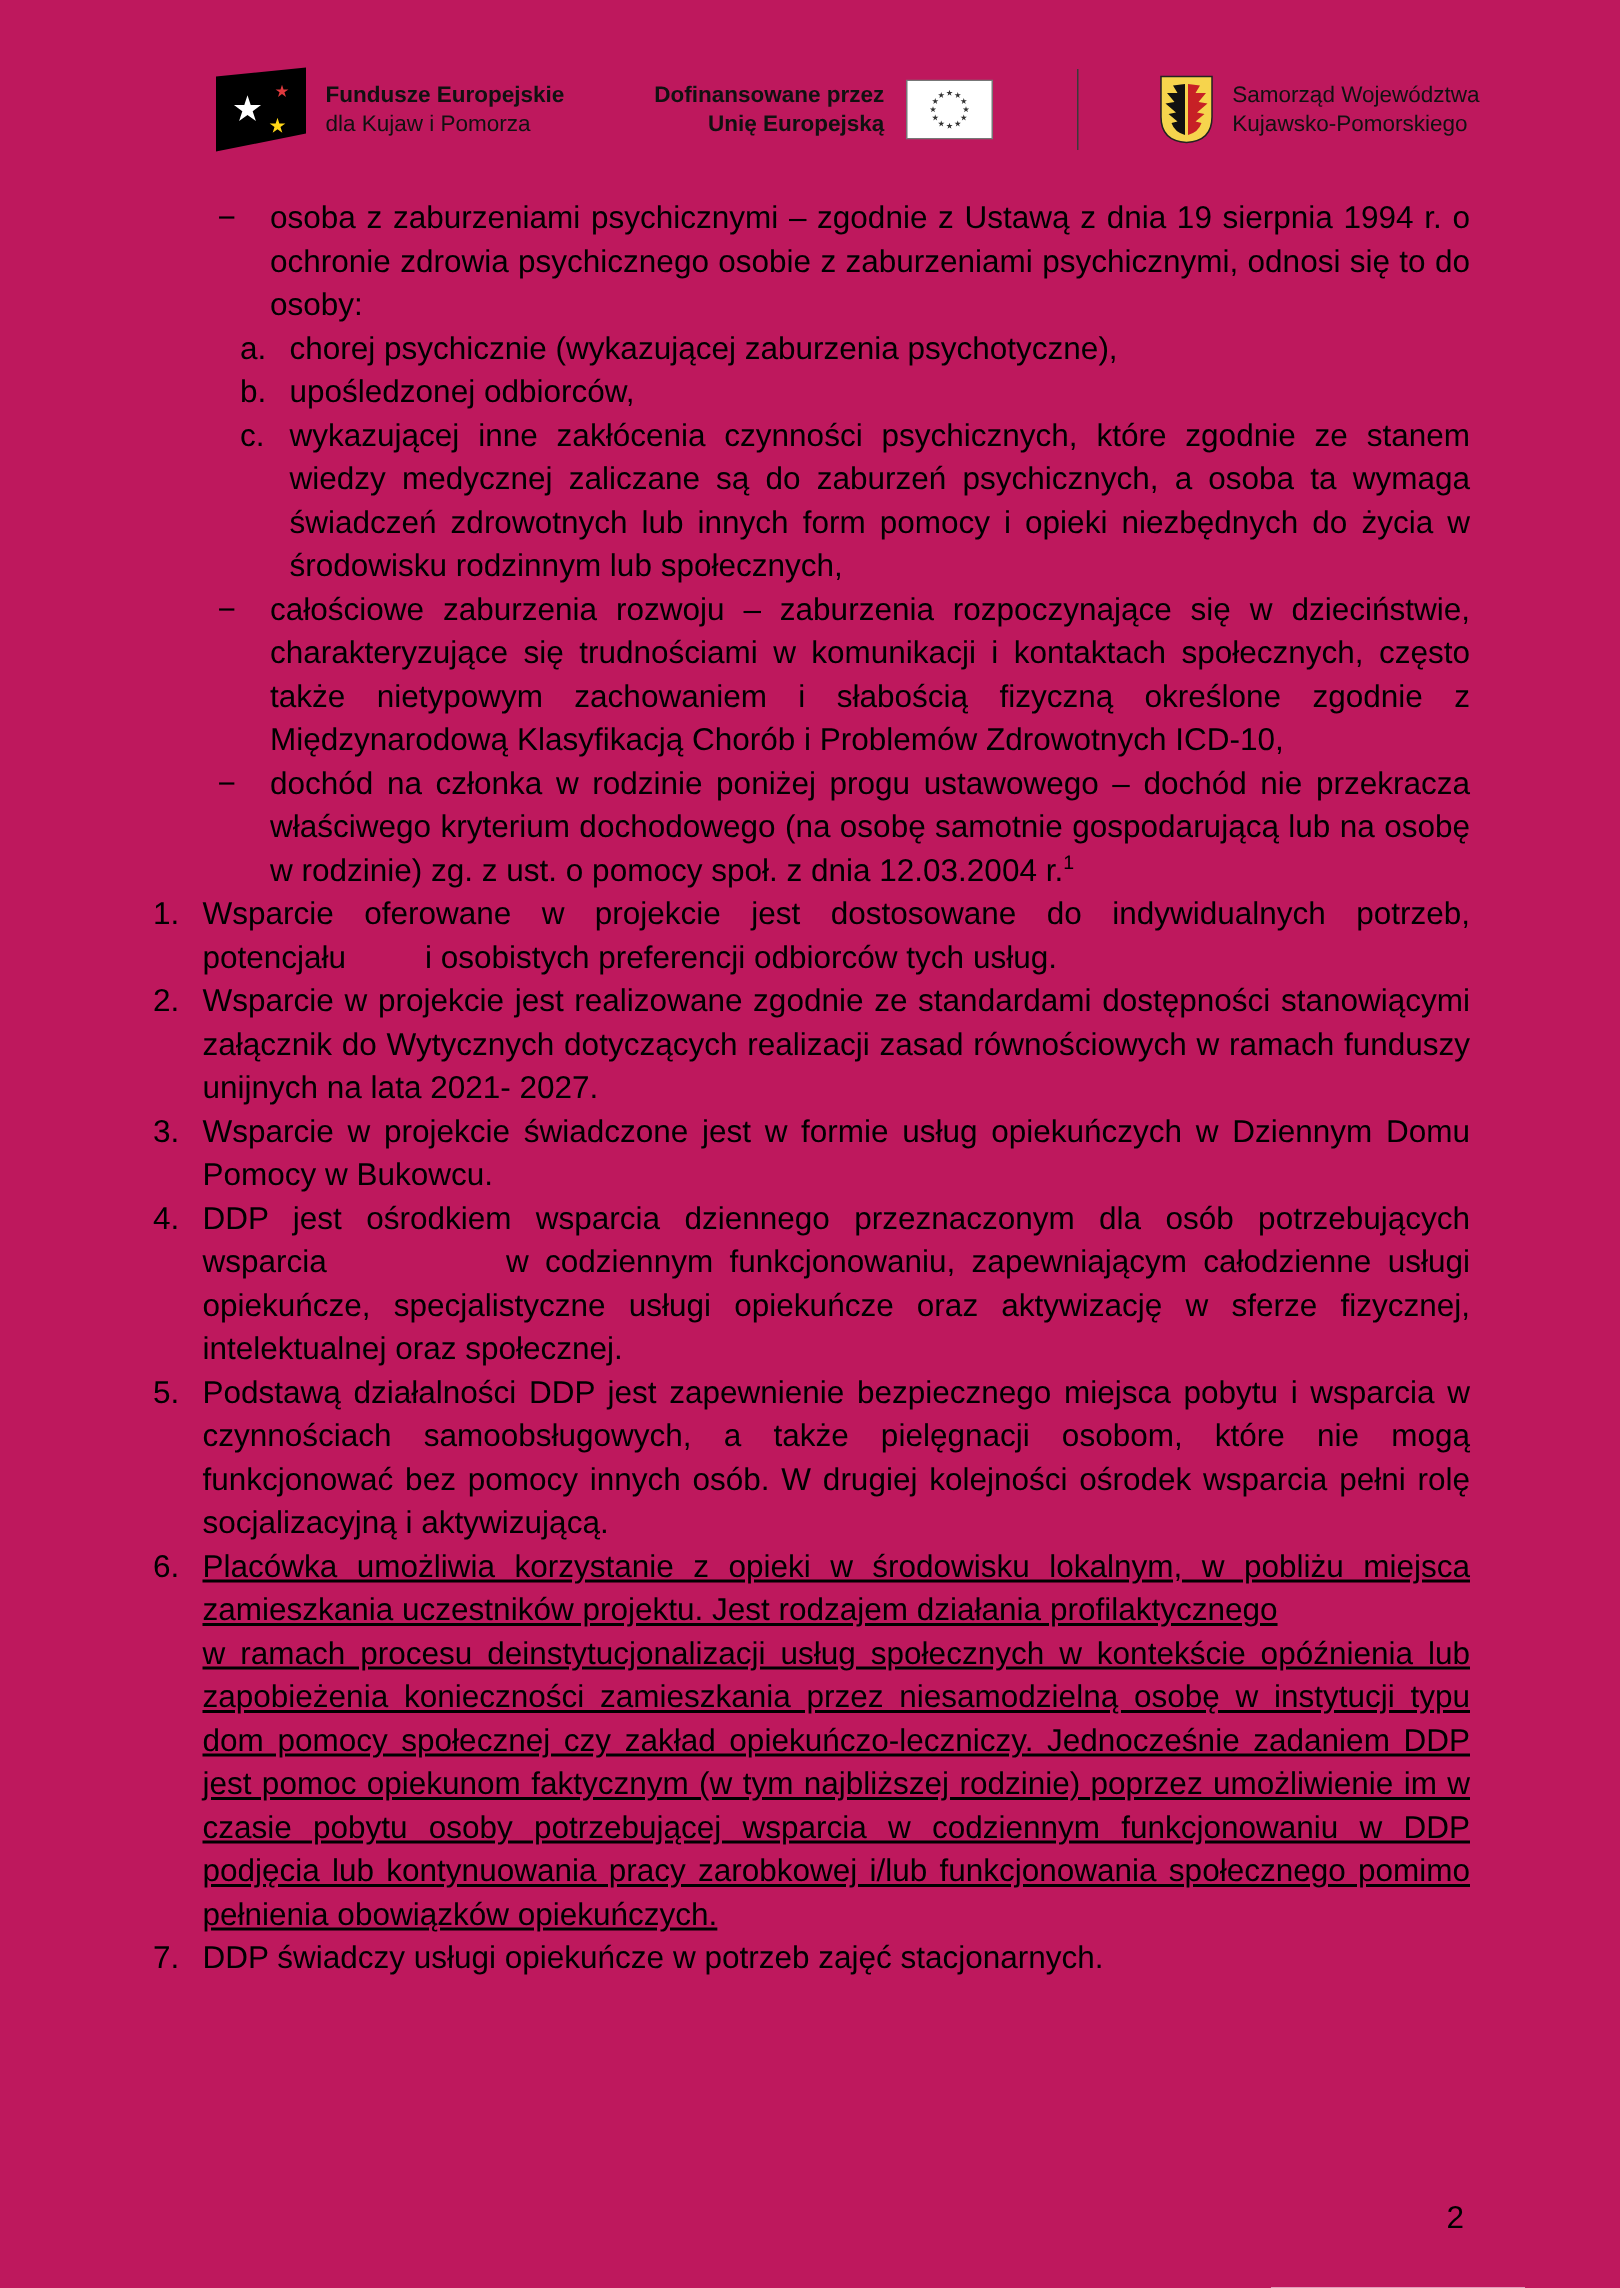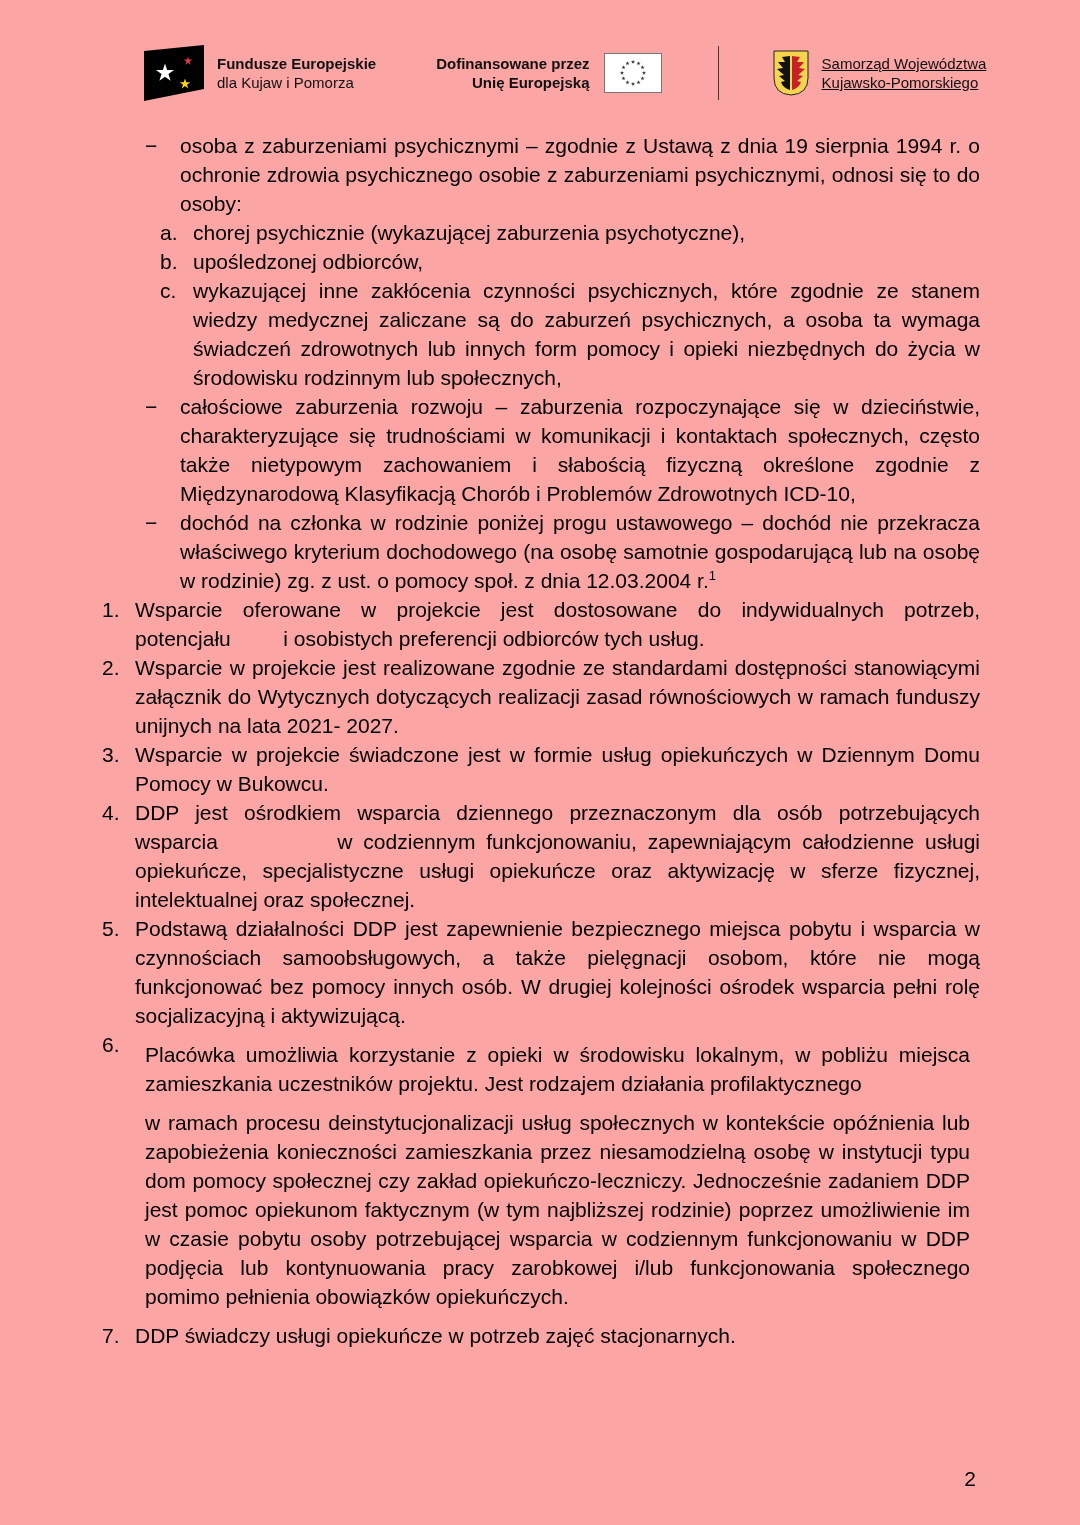--- a/index.html
+++ b/index.html
@@ -1,42 +1,42 @@
 <!DOCTYPE html>
 <html><head>
 <meta charset="utf-8">
 <style>
   * { box-sizing: border-box; }
   html, body { margin: 0; padding: 0; background: #ffffff; }
   .page {
     position: relative;
     width: 1080px;
     height: 1525px;
-    background: #fca5a5;
+    background: #be185d;
     font-family: "Liberation Sans", "DejaVu Sans", sans-serif;
     color: #000;
     overflow: hidden;
   }
 
   
   .logo-bar {
     position: absolute;
     top: 44px;
     left: 143px;
     display: flex;
     align-items: center;
   }
   .logo-group { display: flex; align-items: center; }
   .logo-text { font-size: 15px; line-height: 19px; color: #111; }
   .lt-b { font-weight: bold; }
   .fe-text { margin-left: 12px; }
   .eu-group { margin-left: 60px; }
   .eu-text { text-align: right; margin-right: 14px; }
   .vdivider { width: 1px; height: 54px; background: #3a3a3a; margin-left: 56px; }
-  .sam-group { margin-left: 54px; text-decoration: underline; }
+  .sam-group { margin-left: 54px; }
   .sam-text { margin-left: 13px; }
 
   
   .content {
     position: absolute;
     top: 131px;
     left: 100px;
     width: 880px;
     font-size: 21px;
     line-height: 29px;
@@ -44,21 +44,21 @@
   .body-text { min-height: 1242px; }
   .row { display: flex; align-items: flex-start; }
   .row .marker { flex: 0 0 auto; }
   .row .text { flex: 1 1 auto; text-align: justify; margin: 0; }
   .dash { padding-left: 45px; }
   .dash .marker { width: 35px; }
   .abc { padding-left: 60px; }
   .abc .marker { width: 33px; }
   .num { padding-left: 2px; }
   .num .marker { width: 33px; }
-  .p0 { margin: 10px; text-align: justify; }
+  .p0 { margin: 0; text-align: justify; text-decoration: underline; }
   .section-heading {
     font-size: 21px;
     line-height: 29px;
     font-weight: bold;
     margin: 27px 0 0 0;
   }
   sup { font-size: 0.62em; line-height: 0; vertical-align: super; }
 
   
   .footnote-area { margin-top: 13px; }

